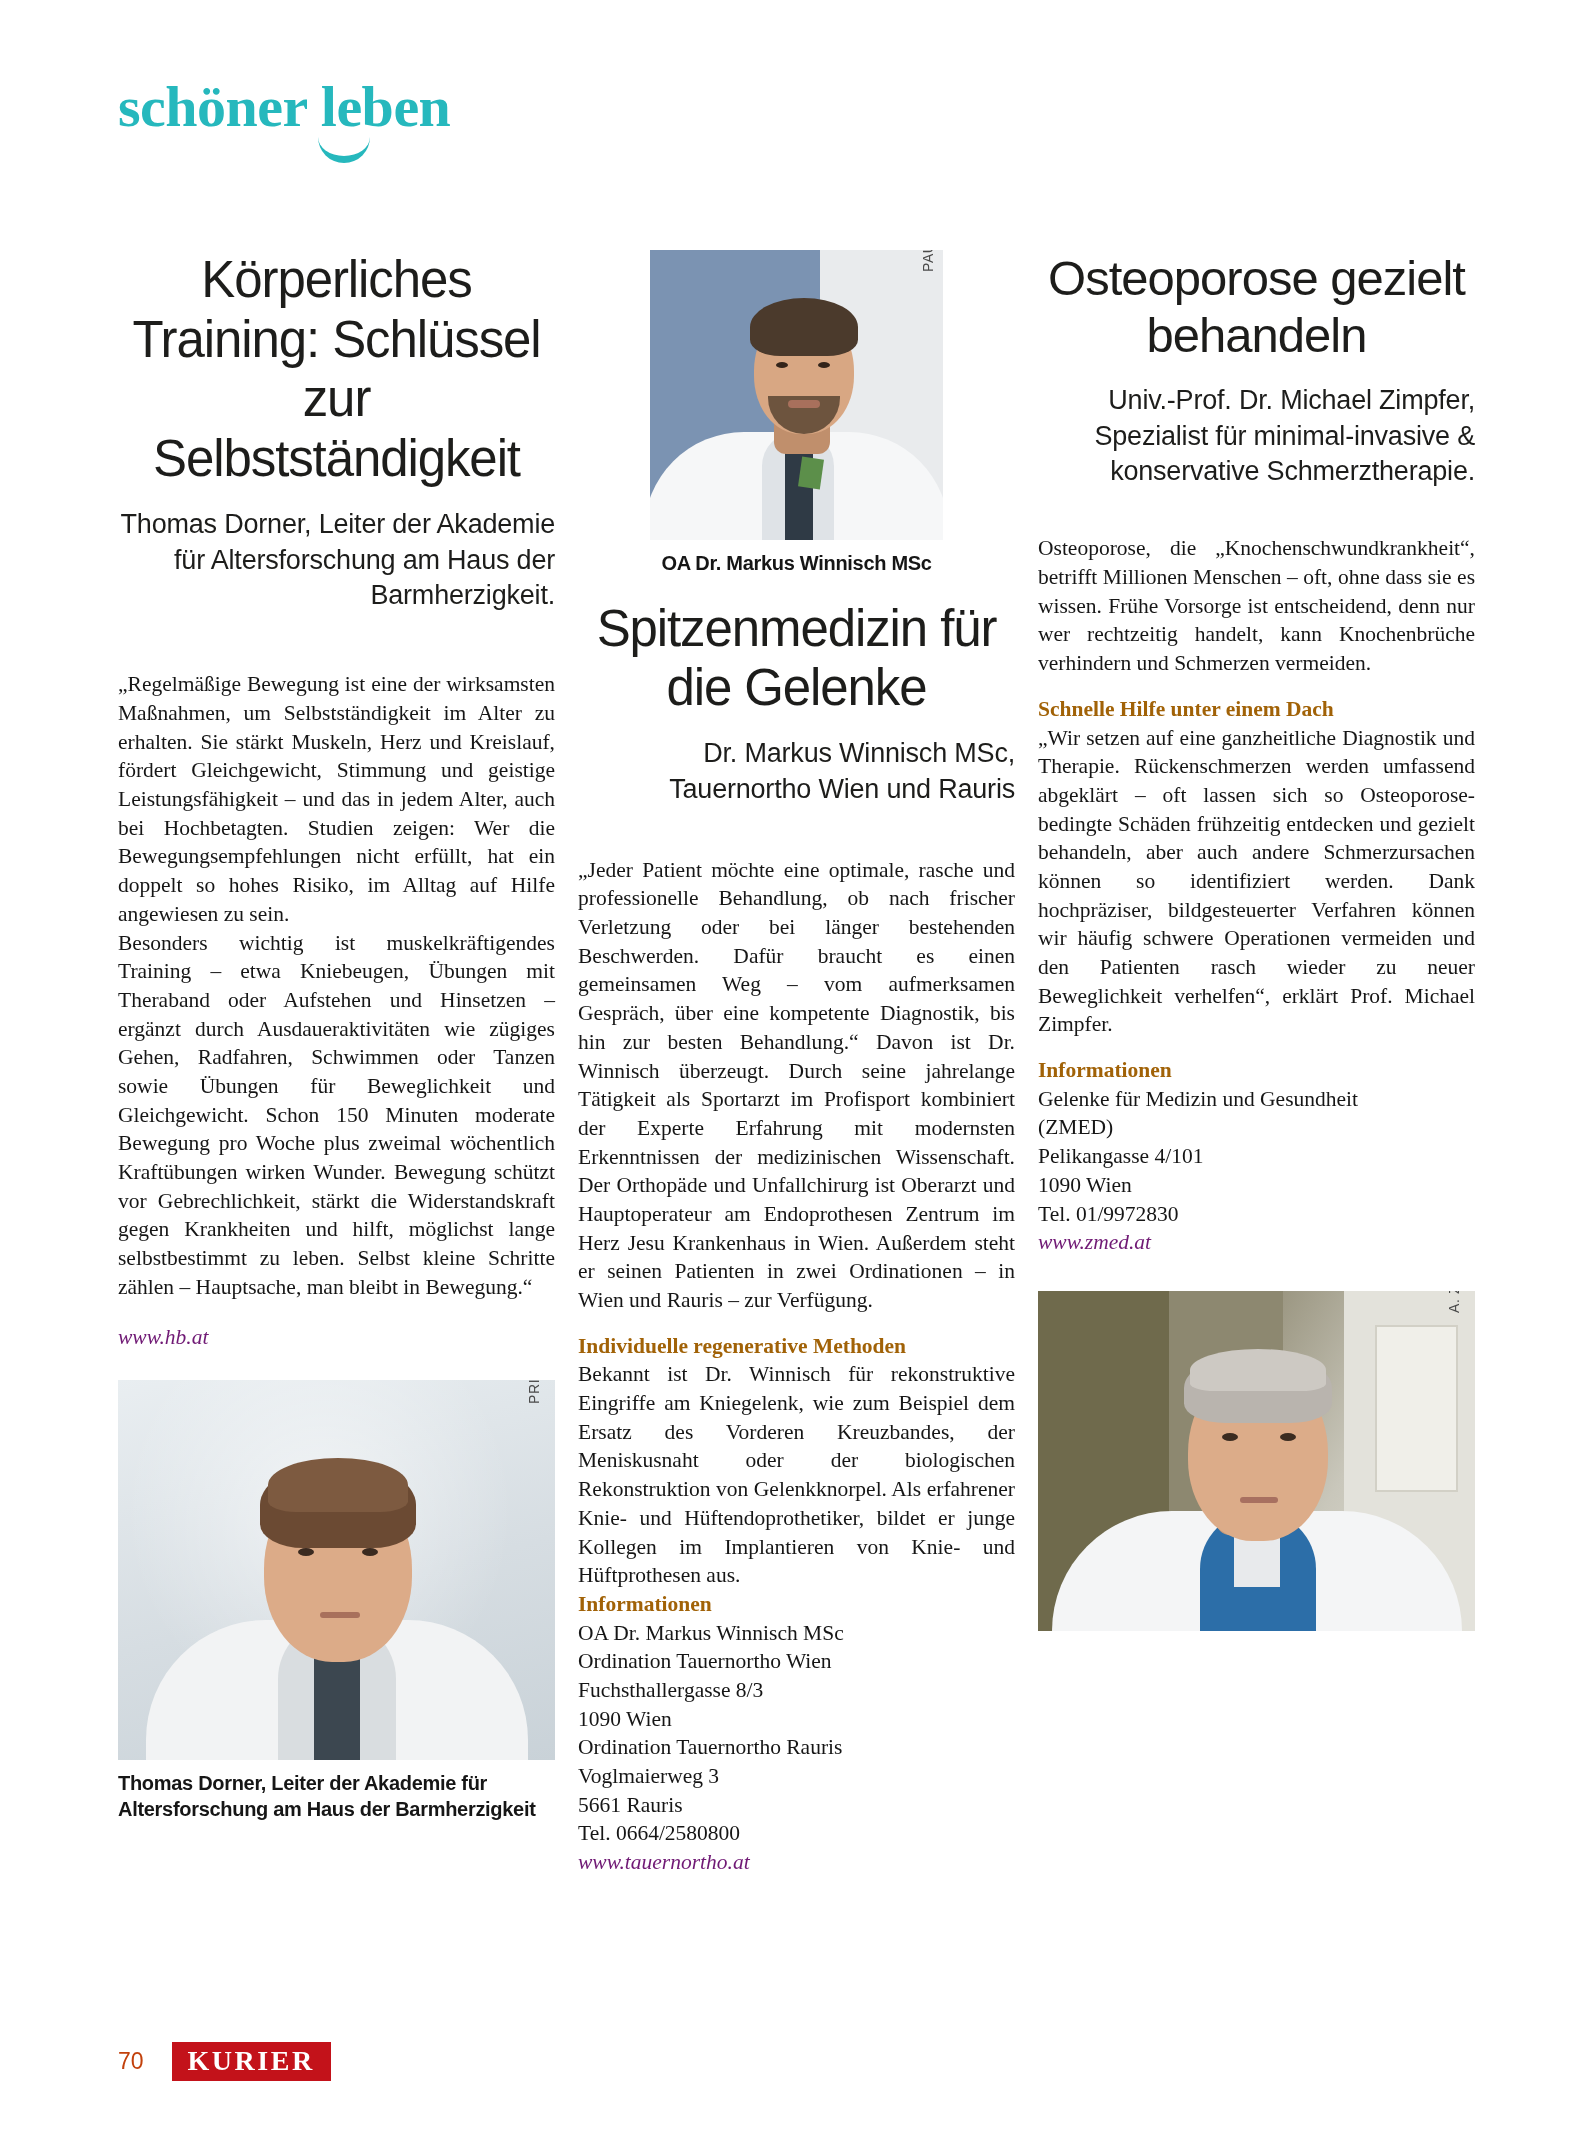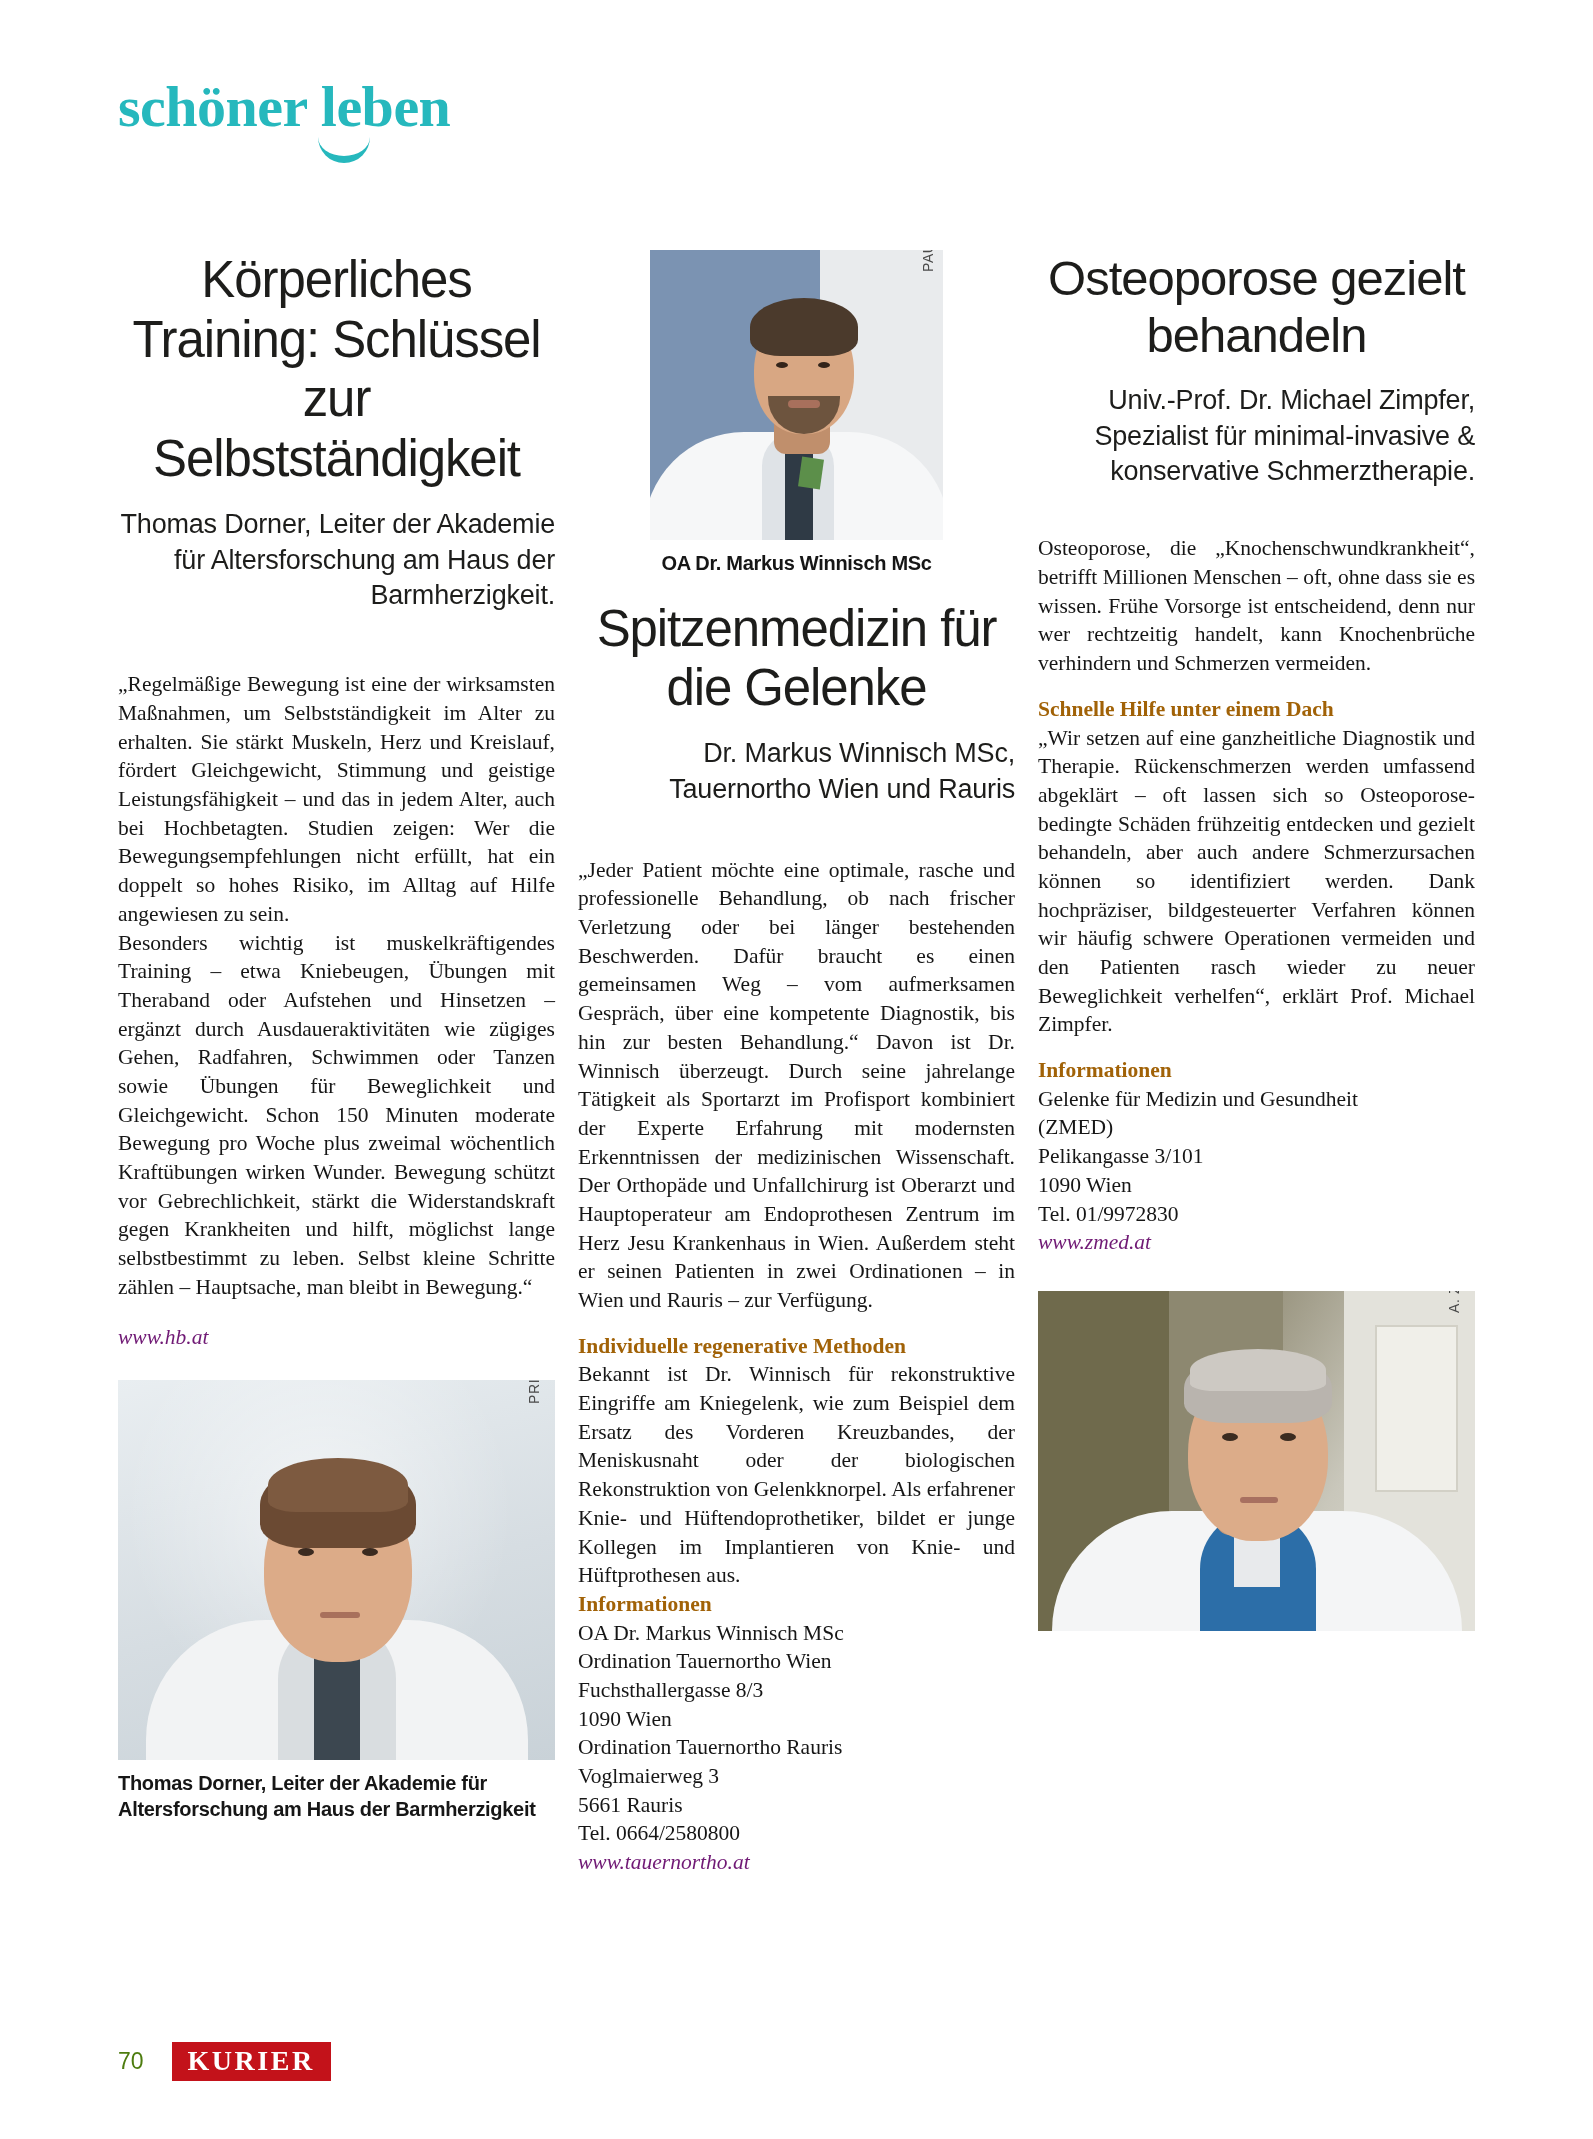--- a/index.html
+++ b/index.html
@@ -142,21 +142,21 @@
     position: absolute;
     left: 118px;
     bottom: 58px;
     display: flex;
     align-items: center;
     gap: 28px;
   }
   .folio {
     font-family: "Liberation Sans", sans-serif;
     font-size: 23px;
-    color: #4d7c0f;
+    color: #c2410c;
   }
   .kurier {
     background: #c3121a;
     color: #ffffff;
     font-family: "Liberation Serif", serif;
     font-weight: 700;
     font-size: 28px;
     letter-spacing: 2.5px;
     padding: 5px 16px 6px 16px;
     line-height: 1;
@@ -299,21 +299,21 @@
 
     <p class="subhead">Schnelle Hilfe unter einem Dach</p>
 
     <p class="body">„Wir setzen auf eine ganzheitliche Diagnostik und Therapie. Rückenschmerzen werden umfassend abgeklärt – oft lassen sich so Osteoporose-bedingte Schäden frühzeitig entdecken und gezielt behandeln, aber auch andere Schmerzursachen können so identifiziert werden. Dank hochpräziser, bildgesteuerter Verfahren können wir häufig schwere Operationen vermeiden und den Patienten rasch wieder zu neuer Beweglichkeit verhelfen“, erklärt Prof. Michael Zimpfer.</p>
 
     <p class="subhead">Informationen</p>
 
     <div>
       <div class="info-line">Gelenke für Medizin und Gesundheit</div>
       <div class="info-line">(ZMED)</div>
-      <div class="info-line">Pelikangasse 3/101</div>
+      <div class="info-line">Pelikangasse 4/101</div>
       <div class="info-line">1090 Wien</div>
       <div class="info-line">Tel. 01/9972830</div>
     </div>
 
     <p class="url">www.zmed.at</p>
 
     <div style="height:34px"></div>
 
     <div class="photo" style="width:437px;height:340px;">
       <div class="p-bg" style="background:linear-gradient(120deg,#7e7a5c 0%,#95907a 35%,#c9c7bb 65%,#e7e6e0 100%);"></div>

